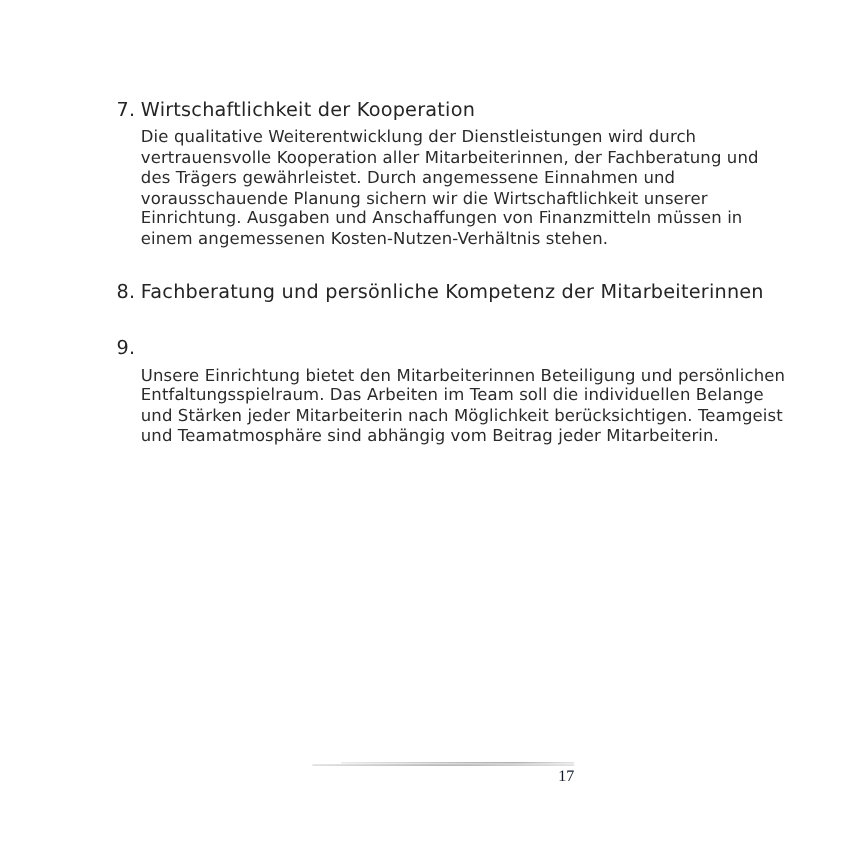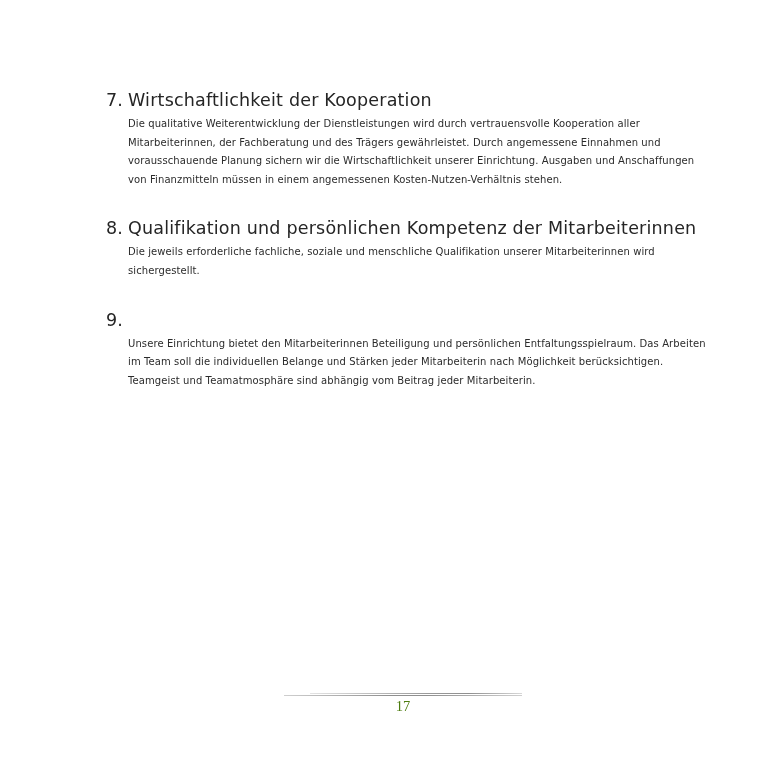--- a/index.html
+++ b/index.html
@@ -33,21 +33,21 @@
     color: #252525;
     white-space: nowrap;
   }
   .section-number {
     width: 22px;
     flex: 0 0 22px;
   }
   .section-body {
     margin: 3px 0 0 22px;
     width: 588px;
-    font-size: 10px;
+    font-size: 15px;
     line-height: 18.6px;
     letter-spacing: 0.1px;
     color: #2b2b2b;
   }
   .footer {
     position: absolute;
     top: 693px;
     left: 284px;
     width: 238px;
     text-align: center;
@@ -61,44 +61,44 @@
   .footer-line-bottom {
     height: 1px;
     width: 238px;
     margin-top: 1px;
     background: linear-gradient(to right, #cfcfcf, #8f8f8f 45%, #8f8f8f 60%, #cfcfcf);
   }
   .page-number {
     margin-top: 2px;
     font-family: "Liberation Serif", "DejaVu Serif", serif;
     font-size: 14.5px;
-    color: #4d7c0f;
+    color: #0f172a;
+    text-align: right;
   }
 </style>
 </head>
 <body>
 
 <div class="page">
 
   <div class="content">
 
     <div class="section">
       <div class="section-heading">
         <span class="section-number">7.</span>
         <span class="section-title">Wirtschaftlichkeit der Kooperation</span>
       </div>
       <div class="section-body">Die qualitative Weiterentwicklung der Dienstleistungen wird durch vertrauensvolle Kooperation aller Mitarbeiterinnen, der Fachberatung und des Trägers gewährleistet. Durch angemessene Einnahmen und vorausschauende Planung sichern wir die Wirtschaftlichkeit unserer Einrichtung. Ausgaben und Anschaffungen von Finanzmitteln müssen in einem angemessenen Kosten-Nutzen-Verhältnis stehen.</div>
     </div>
 
     <div class="section">
       <div class="section-heading">
         <span class="section-number">8.</span>
-        <span class="section-title">Qualifikation und persönlichen Kompetenz der Mitarbeiterinnen</span>
+        <span class="section-title">Fachberatung und persönliche Kompetenz der Mitarbeiterinnen</span>
       </div>
-      <div class="section-body">Die jeweils erforderliche fachliche, soziale und menschliche Qualifikation unserer Mitarbeiterinnen wird sichergestellt.</div>
     </div>
 
     <div class="section">
       <div class="section-heading">
         <span class="section-number">9.</span>
       </div>
       <div class="section-body">Unsere Einrichtung bietet den Mitarbeiterinnen Beteiligung und persönlichen Entfaltungsspielraum. Das Arbeiten im Team soll die individuellen Belange und Stärken jeder Mitarbeiterin nach Möglichkeit berücksichtigen. Teamgeist und Teamatmosphäre sind abhängig vom Beitrag jeder Mitarbeiterin.</div>
     </div>
 
   </div>

